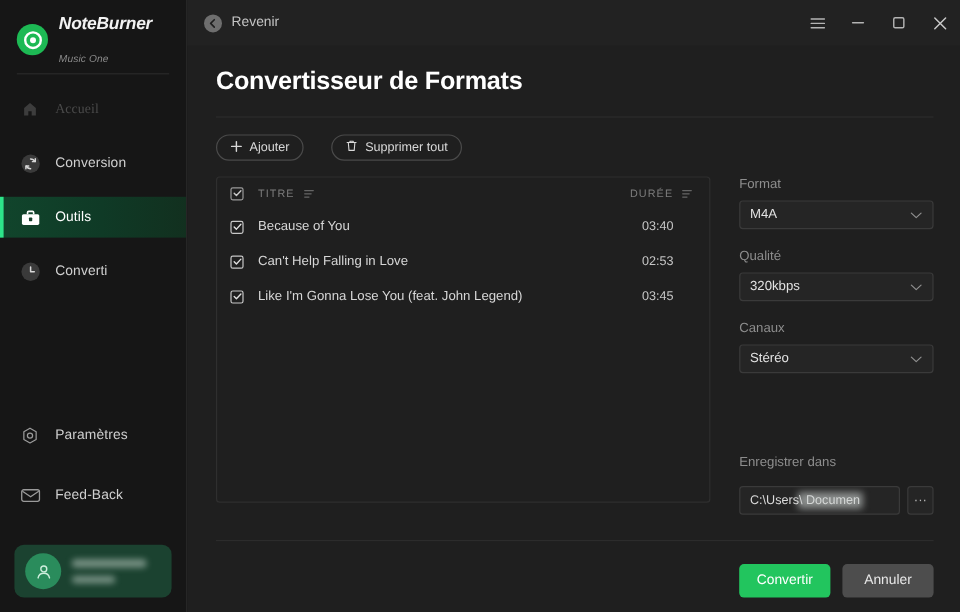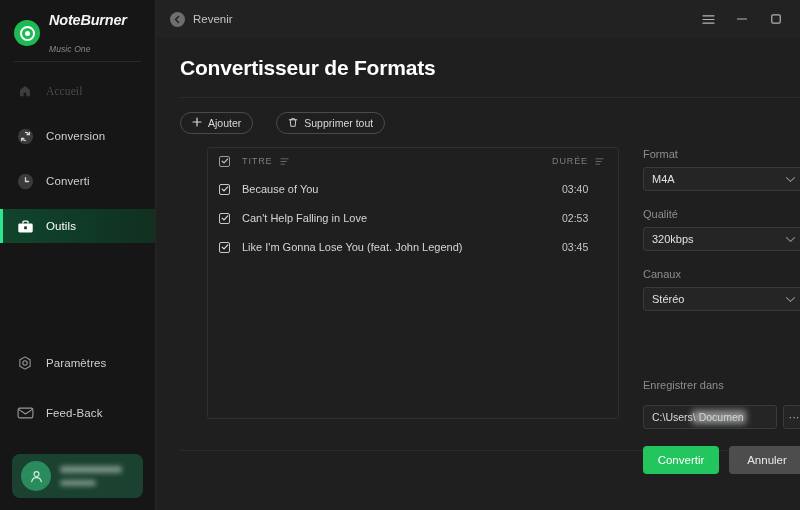--- a/index.html
+++ b/index.html
@@ -191,21 +191,20 @@
 
   
   .list-panel {
     width: 412px;
     flex: 0 0 412px;
     height: 272px;
     border: 1px solid #2f2f2f;
     border-radius: 3px;
     background: #1f1f1f;
     overflow: hidden;
-    margin-left: 27px;
   }
   .list-head {
     display: flex; align-items: center;
     height: 26px;
     padding: 0 14px 0 11px;
     font-size: 9px;
     letter-spacing: 0.9px;
     color: #7d7d7d;
   }
   .chk {
@@ -295,21 +294,21 @@
 
   
   .footer-divider {
     position: absolute;
     left: 24px; right: 26px;
     top: 412px;
     height: 1px; background: #2c2c2c;
   }
   .footer {
     position: absolute;
-    right: 26px; bottom: 36px;
+    right: 26px; bottom: 12px;
     display: flex; gap: 10px;
   }
   .btn {
     height: 28px;
     min-width: 76px;
     border-radius: 4px;
     border: none;
     font-size: 11.5px;
     display: flex; align-items: center; justify-content: center;
     cursor: pointer;
@@ -353,39 +352,39 @@
         <span class="nav-icon">
           <svg width="17" height="17" viewBox="0 0 20 20">
             <circle cx="10" cy="10" r="9" fill="#3a3a3a"></circle>
             <path d="M10 5.2a4.8 4.8 0 0 1 4.2 2.5M10 14.8a4.8 4.8 0 0 1-4.2-2.5" stroke="#d8d8d8" stroke-width="1.5" fill="none" stroke-linecap="round"></path>
             <path d="M14.6 5.1v2.8h-2.8M5.4 14.9v-2.8h2.8" stroke="#d8d8d8" stroke-width="1.4" fill="none" stroke-linecap="round" stroke-linejoin="round"></path>
           </svg>
         </span>
         <span class="nav-label">Conversion</span>
       </div>
 
-      <div class="nav-item">
-        <span class="nav-icon">
-          <svg width="17" height="17" viewBox="0 0 20 20">
-            <circle cx="10" cy="10" r="9" fill="#3a3a3a"></circle>
-            <path d="M10 5.4V10h3.6" stroke="#d8d8d8" stroke-width="1.5" fill="none" stroke-linecap="round" stroke-linejoin="round"></path>
-          </svg>
-        </span>
-        <span class="nav-label">Converti</span>
-      </div>
-
       <div class="nav-item active">
         <span class="nav-icon">
           <svg width="17" height="15" viewBox="0 0 20 17">
             <rect x="1.5" y="5" width="17" height="10.5" rx="1.6" fill="#ffffff"></rect>
             <path d="M7 5V3.4c0-.7.5-1.2 1.2-1.2h3.6c.7 0 1.2.5 1.2 1.2V5" stroke="#ffffff" stroke-width="1.6" fill="none"></path>
             <rect x="8.4" y="8.2" width="3.2" height="3.6" rx="0.7" fill="#16422c"></rect>
           </svg>
         </span>
         <span class="nav-label">Outils</span>
+      </div>
+
+      <div class="nav-item">
+        <span class="nav-icon">
+          <svg width="17" height="17" viewBox="0 0 20 20">
+            <circle cx="10" cy="10" r="9" fill="#3a3a3a"></circle>
+            <path d="M10 5.4V10h3.6" stroke="#d8d8d8" stroke-width="1.5" fill="none" stroke-linecap="round" stroke-linejoin="round"></path>
+          </svg>
+        </span>
+        <span class="nav-label">Converti</span>
       </div>
 
     </div>
 
     <div class="nav-bottom">
       <div class="nav-item">
         <span class="nav-icon">
           <svg width="16" height="16" viewBox="0 0 20 20">
             <path d="M10 2.3 16.4 6v8L10 17.7 3.6 14V6z" stroke="#9a9a9a" stroke-width="1.3" fill="none" stroke-linejoin="round"></path>
             <circle cx="10" cy="10" r="2.7" stroke="#9a9a9a" stroke-width="1.3" fill="none"></circle>

